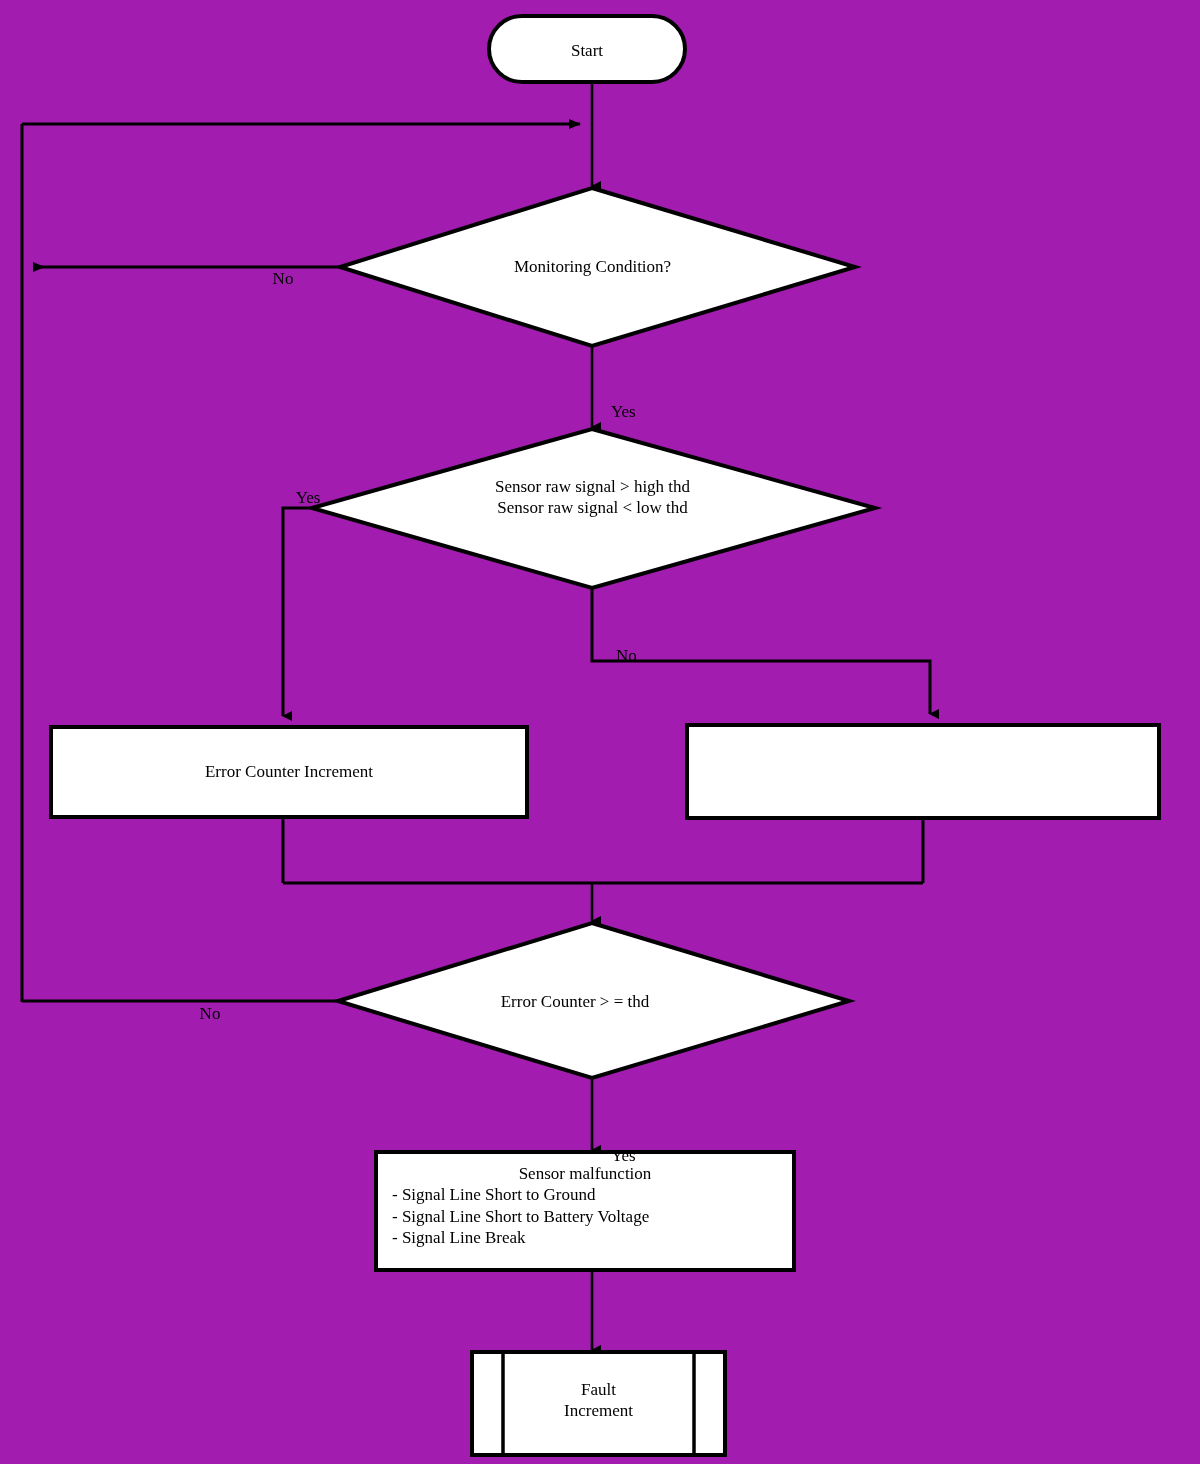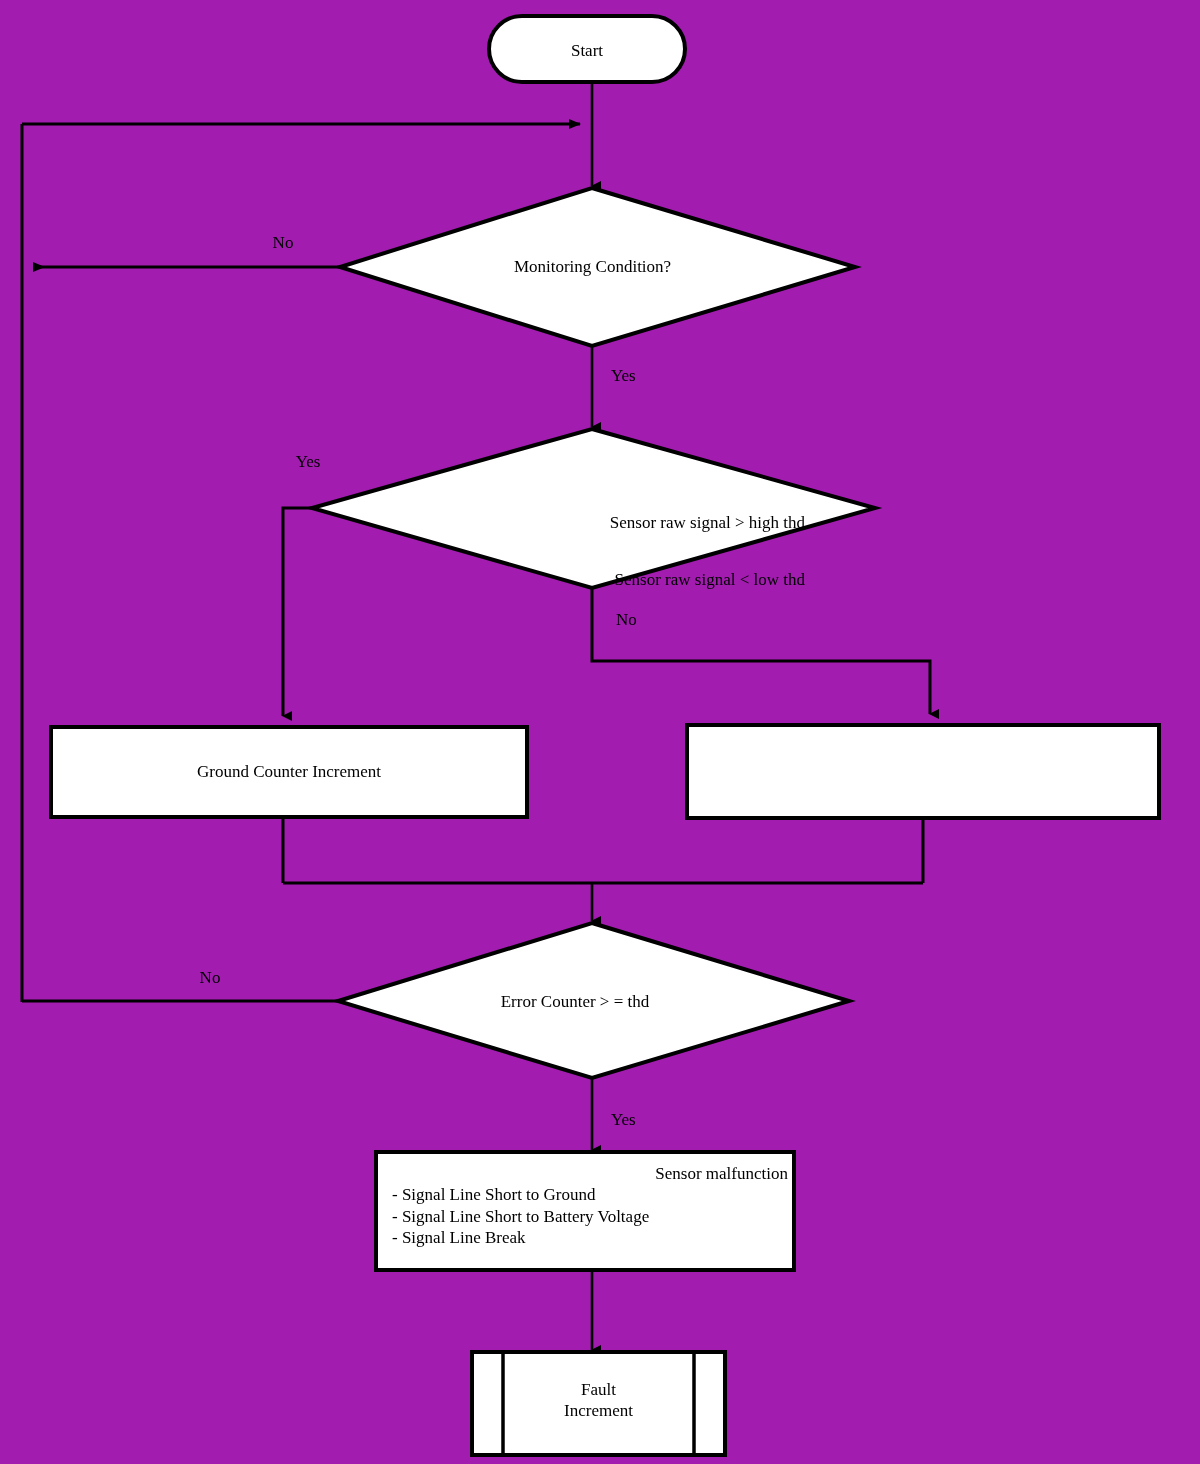--- a/index.html
+++ b/index.html
@@ -24,45 +24,45 @@
   }
   .txt{
     position:absolute;
     text-align:center;
     line-height:1.22;
     white-space:pre;
     color:#000;
     z-index:5;
   }
   .node-label{font-size:17px;}
-  .edge-label{font-size:17px;}
+  .edge-label{font-size:17px;margin-top:36px;}
   .shape-hit{
     position:absolute;
     z-index:4;
     background:transparent;
   }
   .box-text{
     position:absolute;
     z-index:5;
     font-size:17px;
     line-height:1.26;
   }
   .mal-title{
     display:block;
-    text-align:right;
+    text-align:center;
     font-size:17px;
   }
   .mal-item{
     display:block;
     text-align:left;
     font-size:17px;
     padding-left:10px;
   }
   .fault-line{display:block;text-align:center;font-size:17px;}
-  .diamond2-line{display:block;text-align:right;margin-top:36px;}
+  .diamond2-line{display:block;text-align:center;}
 </style>
 </head>
 <body>
 
 <div id="canvas">
 
   <svg id="svg-layer" viewBox="0 0 1200 1464" xmlns="http://www.w3.org/2000/svg">
     <defs>
       <marker id="arrowdown" markerWidth="14" markerHeight="14" refX="5" refY="9" orient="auto" markerUnits="userSpaceOnUse">
         <path d="M0,0 L10,0 L5,10 z" fill="#000"></path>
@@ -130,21 +130,21 @@
   <div class="shape-hit" style="left:400px;top:470px;width:390px;height:80px;"></div>
   <div class="box-text" style="left:380px;top:476px;width:425px;">
     <span class="diamond2-line">Sensor raw signal &gt; high      thd</span>
     <span class="diamond2-line">Sensor    raw signal &lt; low      thd</span>
   </div>
 
   <div class="txt edge-label" style="left:282px;top:452px;width:52px;">Yes</div>
   <div class="txt edge-label" style="left:616px;top:610px;width:52px;text-align:left;">No</div>
 
   <div class="shape-hit" style="left:51px;top:727px;width:476px;height:90px;"></div>
-  <div class="txt node-label" style="left:51px;top:762px;width:476px;">Ground Counter Increment</div>
+  <div class="txt node-label" style="left:51px;top:762px;width:476px;">Error Counter Increment</div>
 
   <div class="shape-hit" style="left:687px;top:725px;width:472px;height:93px;"></div>
 
   <div class="shape-hit" style="left:420px;top:965px;width:350px;height:72px;"></div>
   <div class="txt node-label" style="left:410px;top:992px;width:330px;">Error Counter &gt; = thd</div>
 
   <div class="txt edge-label" style="left:185px;top:968px;width:50px;">No</div>
   <div class="txt edge-label" style="left:611px;top:1110px;width:52px;text-align:left;">Yes</div>
 
   <div class="shape-hit" style="left:376px;top:1152px;width:418px;height:118px;"></div>

